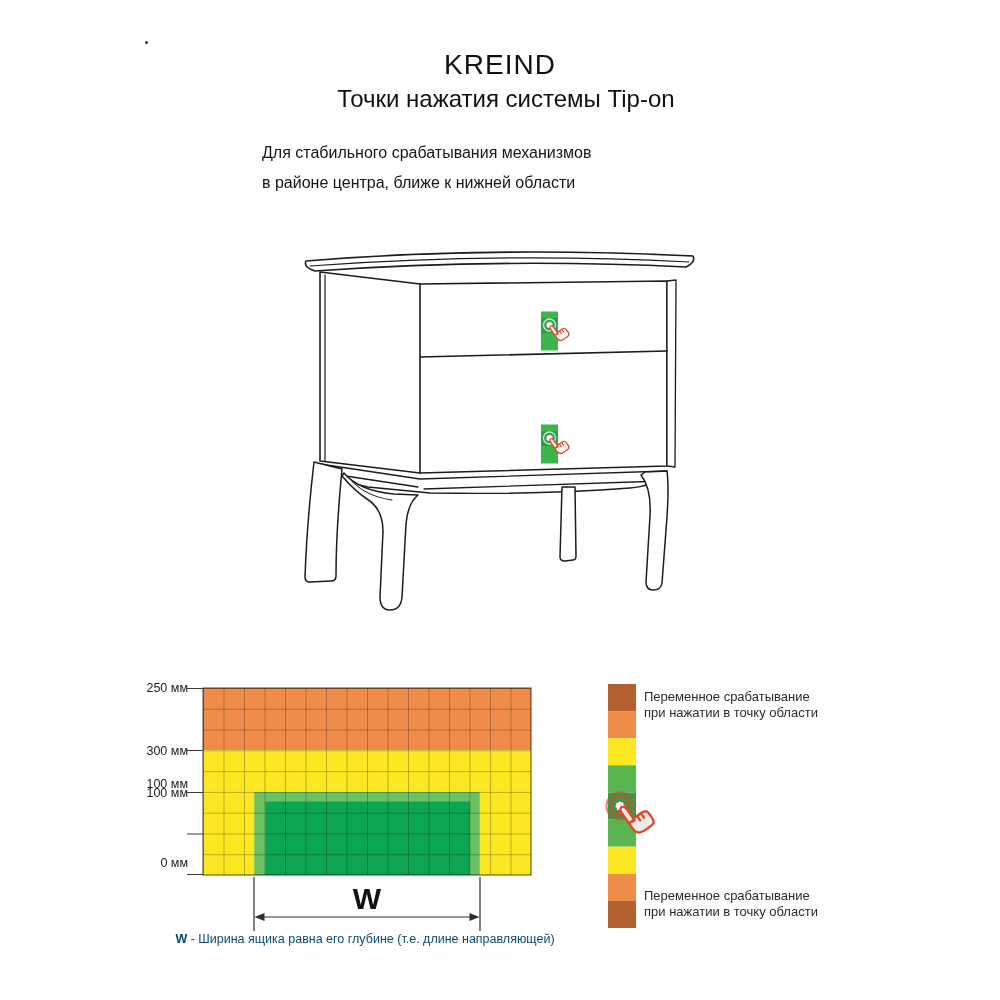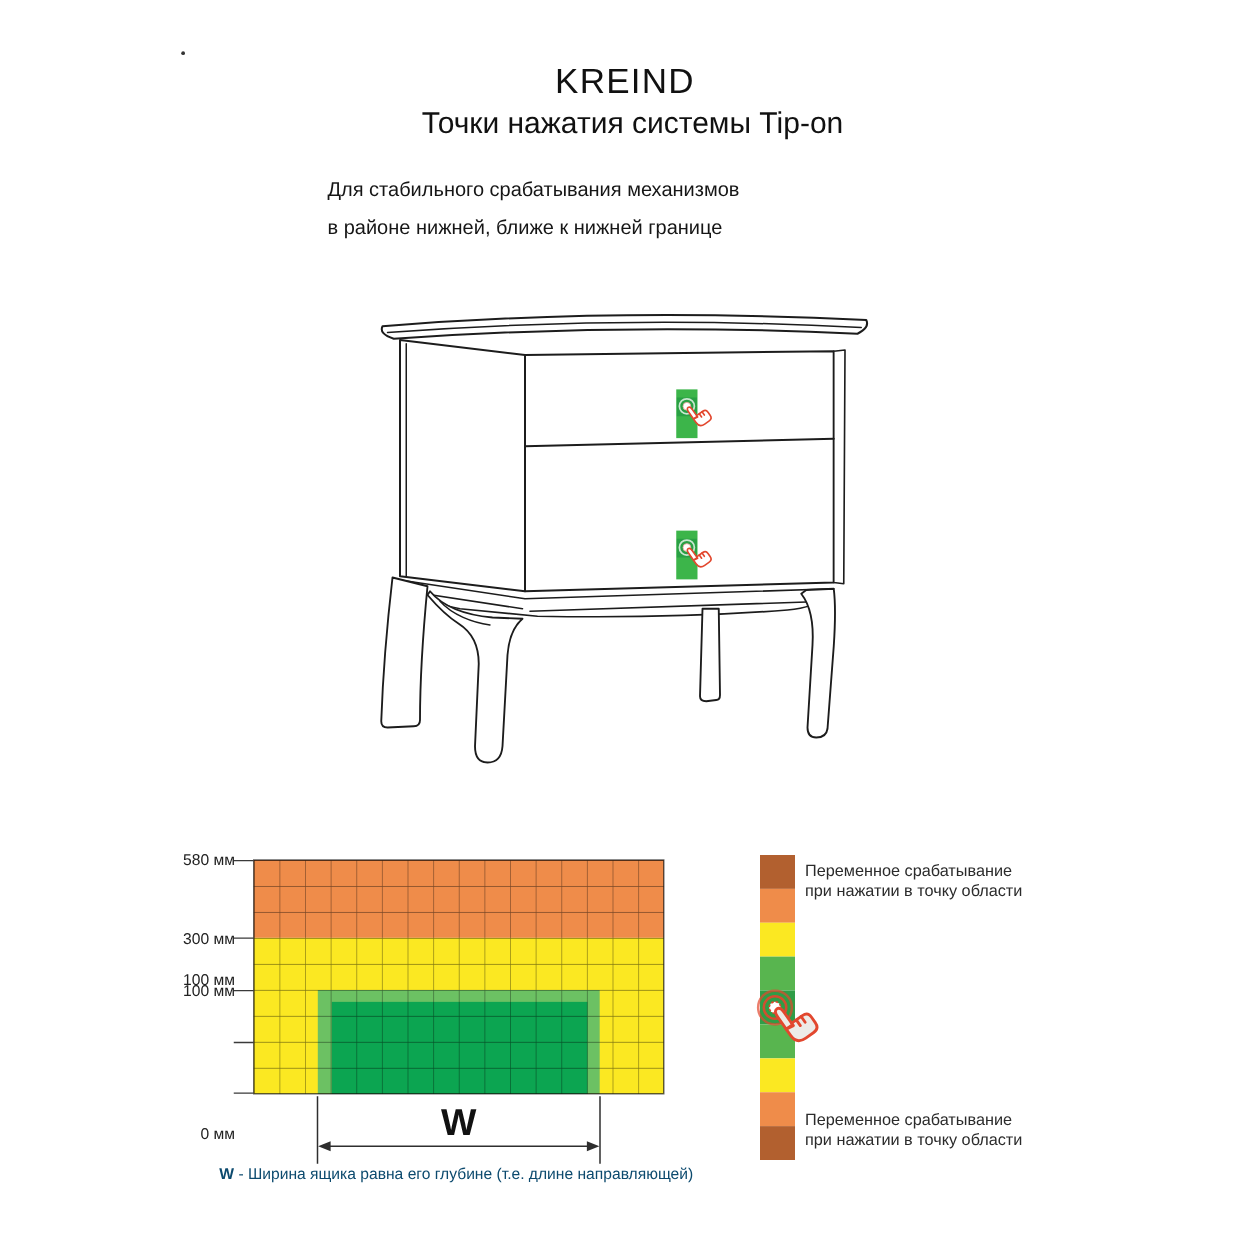--- a/index.html
+++ b/index.html
@@ -5,42 +5,42 @@
   html,body{margin:0;padding:0;background:#ffffff;}
   .page{
     position:relative;width:1000px;height:982px;background:#ffffff;
     font-family:"Liberation Sans","DejaVu Sans",sans-serif;color:#1c1c1c;overflow:hidden;
   }
   .abs{position:absolute;}
   .brand{left:0;right:0;top:49px;text-align:center;font-size:28px;letter-spacing:1px;color:#111;}
   .subtitle{left:12px;right:0;top:85px;text-align:center;font-size:24px;color:#111;}
   .intro{left:262px;top:138px;font-size:16px;line-height:30px;color:#161616;}
   .axis{width:60px;left:128px;text-align:right;font-size:12.5px;color:#222;white-space:nowrap;}
-  .ax0{top:681px}.ax1{top:744px}.ax2{top:786px}.ax3{top:777px}.ax4{top:900px}
+  .ax0{top:681px}.ax1{top:744px}.ax2{top:786px}.ax3{top:777px}.ax4{top:856px}
   .wlabel{left:254px;width:226px;top:882px;text-align:center;font-size:30px;font-weight:700;color:#111;}
   .caption{left:150px;width:430px;top:932px;text-align:center;font-size:12.5px;color:#0c4a6e;white-space:nowrap;}
   .legend-text{font-size:13px;line-height:15.5px;color:#2b2b2b;white-space:nowrap;}
   .lt1{left:644px;top:689px}
   .lt2{left:661px;top:793px}
   .lt3{left:644px;top:888px}
   .dot{left:145px;top:41px;width:3px;height:3px;border-radius:50%;background:#333;}
   svg{position:absolute;left:0;top:0;}
 </style>
 </head>
 <body>
 
 <div class="page">
 
   <div class="abs dot"></div>
   <div class="abs brand">KREIND</div>
   <div class="abs subtitle">Точки нажатия системы Tip-on</div>
 
   <div class="abs intro">
     <div>Для стабильного срабатывания механизмов</div>
-    <div>в районе нижней, ближе к нижней границе</div>
+    <div>в районе центра, ближе к нижней области</div>
   </div>
 
   <svg width="1000" height="1000" viewBox="0 0 1000 1000">
     <defs>
       <pattern id="gcell" x="203" y="688" width="20.5" height="20.78" patternUnits="userSpaceOnUse">
         <path d="M0,20.78 L0,0 L20.5,0" fill="none" stroke="rgba(0,0,0,0.5)" stroke-width="1"></path>
       </pattern>
 
       <g id="hand" stroke-linejoin="round" stroke-linecap="round" stroke-width="1.3">
         <path d="M-1.8,1.2 Q-1.8,-2 0,-2 Q1.8,-2 1.8,1.2 L1.8,8 L-1.8,8 Z"></path>
@@ -116,21 +116,21 @@
     </g>
 
     <g transform="translate(620,806)">
       <circle r="13.5" fill="none" stroke-width="2" stroke-opacity="0.7" stroke="#e2472e"></circle>
       <circle r="9" fill="none" stroke-width="2" stroke-opacity="0.9" stroke="#e2472e"></circle>
       <circle r="4.6" fill="#ffffff" stroke-width="1.3" stroke-dasharray="2 1.6" stroke="#e2472e"></circle>
       <use href="#hand" transform="translate(3.5,4) rotate(-35) scale(1.75)" fill="#edebe7" stroke-width="1" stroke="#e2472e"></use>
     </g>
   </svg>
 
-  <div class="abs axis ax0">580 мм</div>
+  <div class="abs axis ax0">250 мм</div>
   <div class="abs axis ax1">300 мм</div>
   <div class="abs axis ax2">100 мм</div>
   <div class="abs axis ax3">100 мм</div>
   <div class="abs axis ax4">0 мм</div>
 
   <div class="abs wlabel">W</div>
   <div class="abs caption"><b>W</b><span> - Ширина ящика равна его глубине (т.е. длине направляющей)</span></div>
 
   <div class="abs legend-text lt1">
     <div>Переменное срабатывание</div>

